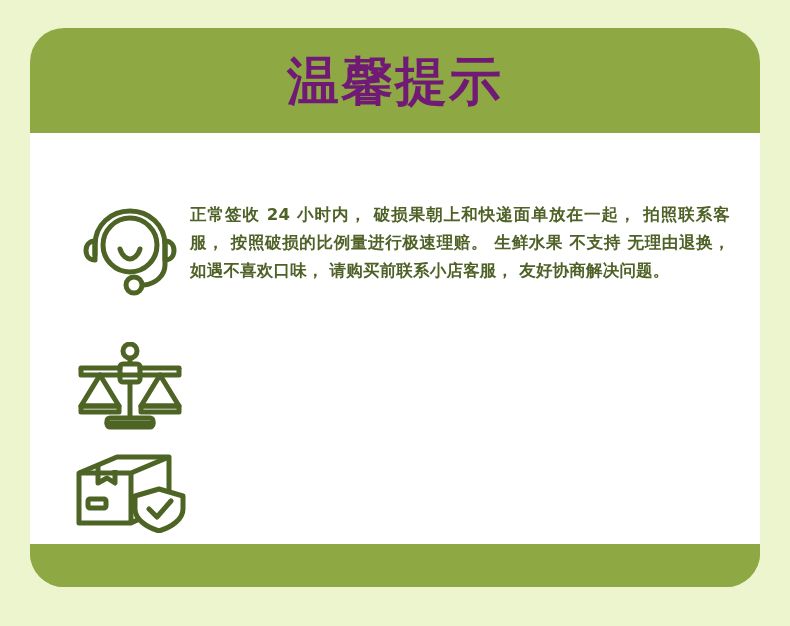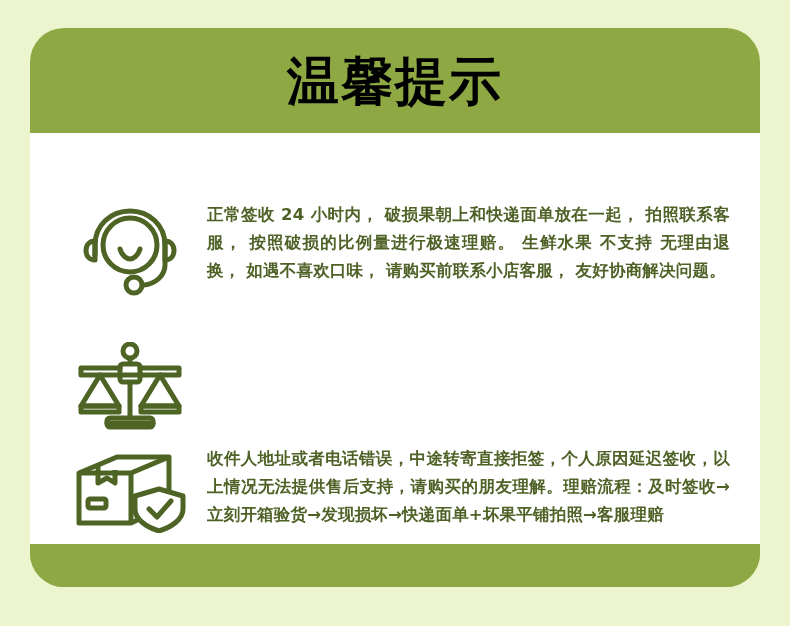--- a/index.html
+++ b/index.html
@@ -27,21 +27,21 @@
   }
 
   #card-header {
     height: 105px;
     display: flex;
     align-items: center;
     justify-content: center;
   }
 
   #page-title {
-    color: #000000;
+    color: #701a75;
     font-size: 52px;
     font-weight: bold;
     letter-spacing: 2px;
     line-height: 1;
     font-family: "DejaVu Sans", "Liberation Sans", sans-serif;
   }
 
   #card-body {
     position: absolute;
     left: 0;
@@ -60,21 +60,20 @@
     height: 43px;
     background: #8ea844;
   }
 
   .notice-row {
     position: absolute;
     display: flex;
     align-items: flex-start;
     left: 40px;
     width: 660px;
-    gap: 17px;
   }
 
   .row-icon {
     width: 120px;
     flex: 0 0 120px;
     display: flex;
     align-items: flex-start;
     justify-content: center;
     padding-top: 2px;
   }
@@ -154,21 +153,18 @@
         <svg width="114" height="82" viewBox="0 0 114 82" fill="none" xmlns="http://www.w3.org/2000/svg">
           <path d="M6 22 L44 6 L96 6 L96 54 L58 72 L6 72 Z" stroke="#4d6425" stroke-width="5" stroke-linejoin="round"></path>
           <path d="M6 22 L58 22 L96 6" stroke="#4d6425" stroke-width="5" stroke-linejoin="round"></path>
           <path d="M58 22 L58 72" stroke="#4d6425" stroke-width="5" stroke-linejoin="round"></path>
           <path d="M25 14 L25 32 L34 27 L42 32 L42 19" stroke="#4d6425" stroke-width="5" stroke-linejoin="round"></path>
           <rect x="15" y="48" width="18" height="9" rx="2" stroke="#4d6425" stroke-width="5" stroke-linejoin="round"></rect>
           <path d="M86 38 L110 45 V58 C110 68 99 76 86 80 C73 76 62 68 62 58 V45 Z" fill="#ffffff" stroke="#4d6425" stroke-width="5" stroke-linejoin="round"></path>
           <path d="M76 58 L84 66 L98 50" stroke="#4d6425" stroke-width="5" stroke-linecap="round" stroke-linejoin="round"></path>
         </svg>
       </div>
-      <div class="row-text">
-        <p>收件人地址或者电话错误，中途转寄直接拒签，个人原因延迟签收，以上情况无法提供售后支持，请购买的朋友理解。理赔流程：及时签收→立刻开箱验货→发现损坏→快递面单+坏果平铺拍照→客服理赔</p>
-      </div>
     </div>
 
   </div>
 
   <div id="card-footer"></div>
 </div>
 
 </body></html>

